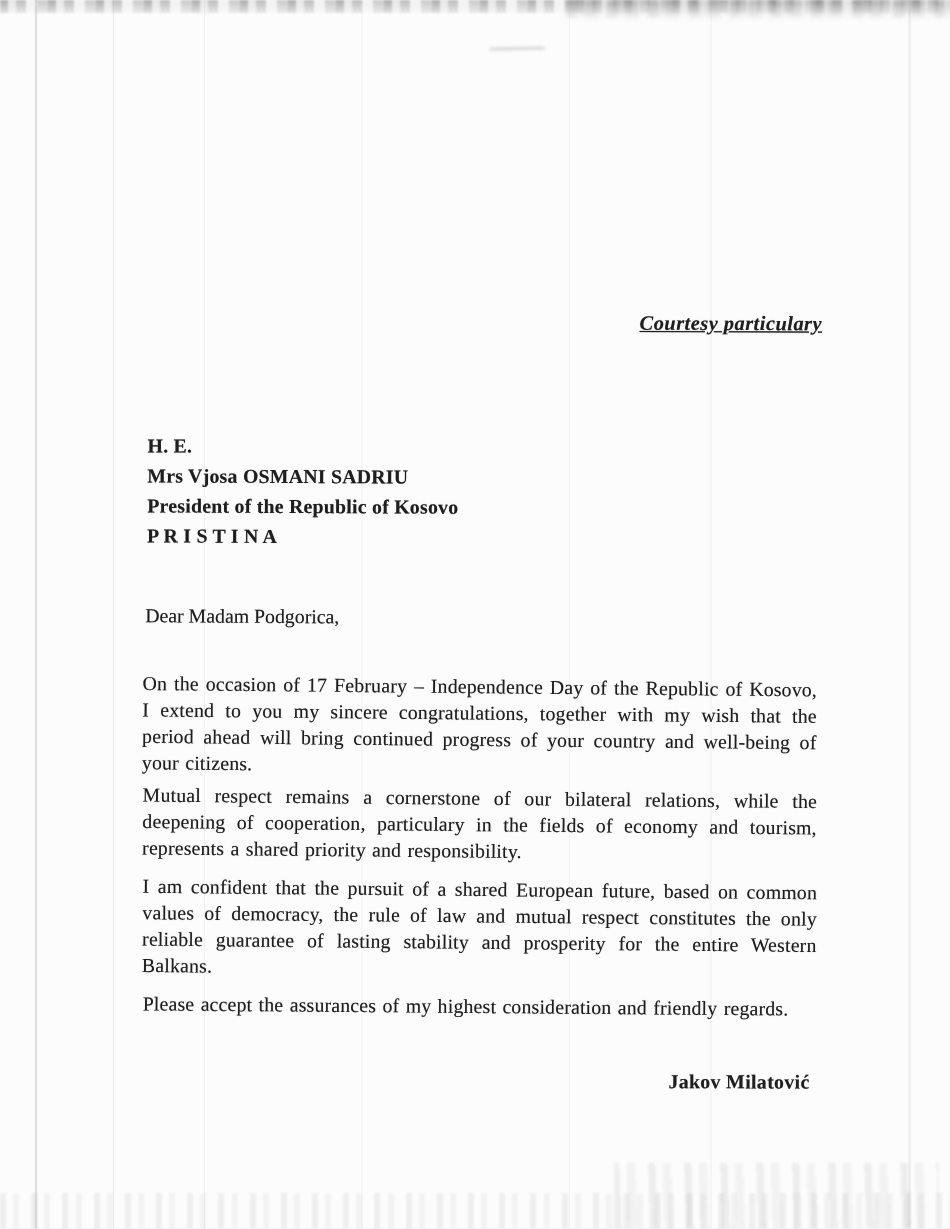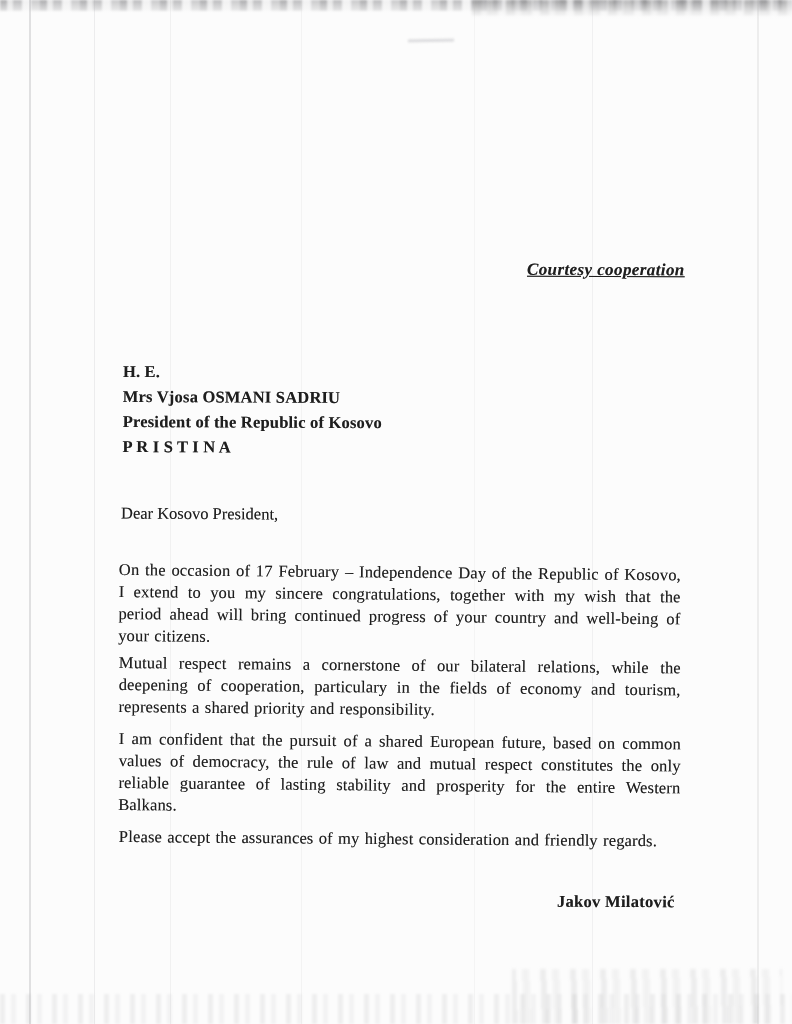--- a/index.html
+++ b/index.html
@@ -175,31 +175,31 @@
   <div class="streak s2"></div>
   <div class="streak s3"></div>
   <div class="streak s4"></div>
   <div class="streak s5"></div>
   <div class="streak s6"></div>
   <div class="streak s7"></div>
   <div class="dash-artifact"></div>
   <div class="bottom-band"></div>
   <div class="bottom-right-smudge"></div>
 
-  <div class="courtesy letter-text">Courtesy cooperation</div>
+  <div class="courtesy letter-text">Courtesy particulary</div>
 
 
   <div class="recipient letter-text">
     <div>H. E.</div>
     <div>Mrs Vjosa OSMANI SADRIU</div>
     <div>President of the Republic of Kosovo</div>
     <div>P R I S T I N A</div>
   </div>
 
-  <div class="salutation letter-text">Dear Kosovo President,</div>
+  <div class="salutation letter-text">Dear Madam Podgorica,</div>
 
   <p class="para p1 letter-text">On the occasion of 17 February – Independence Day of the Republic of Kosovo, I extend to you my sincere congratulations, together with my wish that the period ahead will bring continued progress of your country and well-being of your citizens.</p>
 
   <p class="para p2 letter-text">Mutual respect remains a cornerstone of our bilateral relations, while the deepening of cooperation, particulary in the fields of economy and tourism, represents a shared priority and responsibility.</p>
 
   <p class="para p3 letter-text">I am confident that the pursuit of a shared European future, based on common values of democracy, the rule of law and mutual respect constitutes the only reliable guarantee of lasting stability and prosperity for the entire Western Balkans.</p>
 
   <p class="para closing letter-text">Please accept the assurances of my highest consideration and friendly regards.</p>
 
   <div class="signature letter-text">Jakov Milatović</div>

